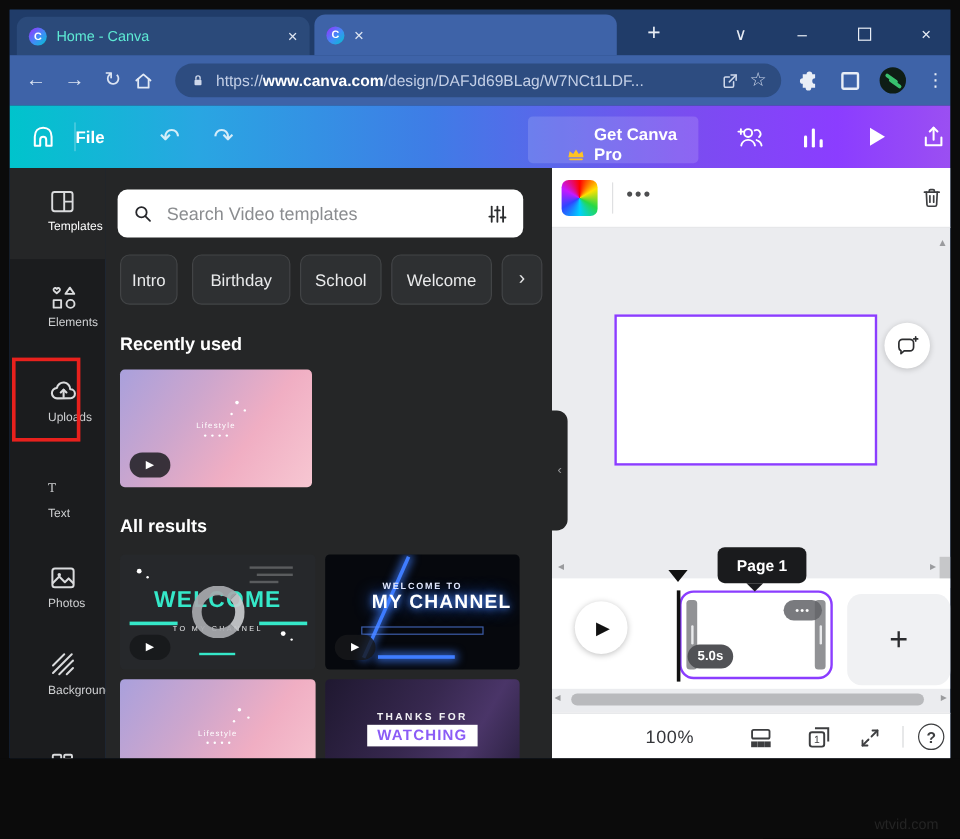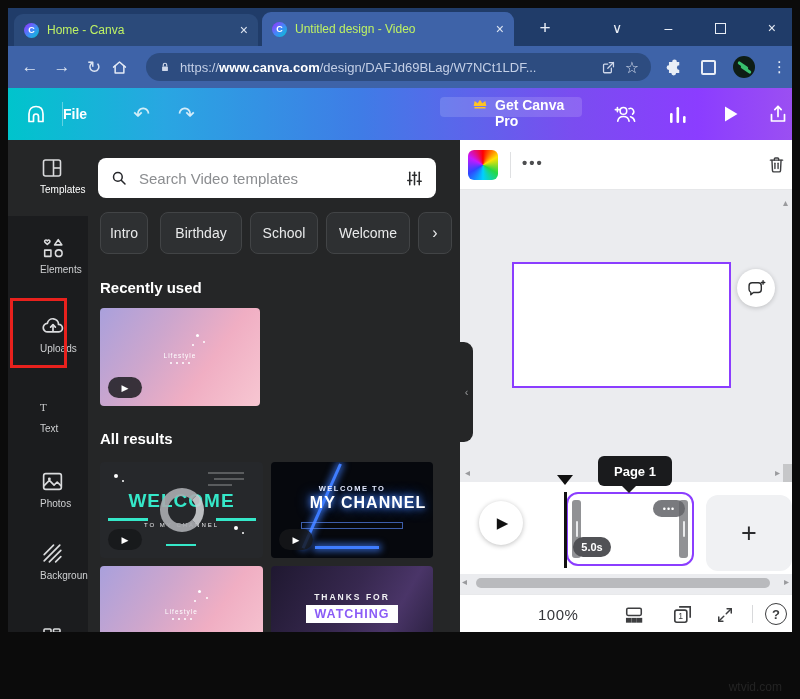--- a/index.html
+++ b/index.html
@@ -5,21 +5,21 @@
   html,body{margin:0;padding:0;background:#000;}
   *{box-sizing:border-box;font-family:"Liberation Sans","DejaVu Sans",sans-serif;}
   .screen{position:relative;width:800px;height:699px;background:#0b0b0b;overflow:hidden;}
   .abs{position:absolute;}
   
   .bwin{position:absolute;left:8px;top:8px;width:784px;height:624px;background:#203c69;overflow:hidden;}
   .tabbar{position:absolute;left:0;top:0;width:784px;height:38px;background:#203c69;}
   .tab{position:absolute;display:flex;align-items:center;gap:8px;padding:0 10px;border-radius:9px 9px 0 0;}
   .tab1{left:6px;top:6px;width:244px;height:32px;background:#2b4a7a;}
   .tab2{left:254px;top:4px;width:252px;height:34px;background:#3e63a8;}
-  .tabtitle{color:#bef264;font-size:12px;white-space:nowrap;overflow:hidden;flex:1;}
+  .tabtitle{color:#5eead4;font-size:12px;white-space:nowrap;overflow:hidden;flex:1;}
   .tabclose{color:#dfe6f2;font-size:14px;line-height:14px;cursor:default;}
   .cico{width:15px;height:15px;border-radius:50%;background:linear-gradient(135deg,#8b3dff 10%,#3e8ef7 55%,#00c4cc 100%);color:#fff;font-size:9px;font-weight:bold;display:flex;align-items:center;justify-content:center;flex:0 0 auto;}
   .newtab{position:absolute;left:524px;top:7px;width:26px;height:26px;color:#e8edf5;font-size:19px;display:flex;align-items:center;justify-content:center;}
   .winctl{position:absolute;top:6px;right:0;width:196px;height:28px;display:flex;align-items:center;justify-content:space-between;padding:0 16px;color:#e8edf5;}
   .winglyph{font-size:14px;}
   .maxbox{width:11px;height:11px;border:1.5px solid #e8edf5;}
   
   .btoolbar{position:absolute;left:0;top:38px;width:784px;height:42px;background:#3e63a8;display:flex;align-items:center;}
   .navic{color:#dbe4f2;font-size:17px;width:32px;text-align:center;}
   .addr{height:28px;margin-left:4px;width:505px;background:#2d4c80;border-radius:14px;display:flex;align-items:center;padding:0 12px;gap:8px;}
@@ -27,21 +27,21 @@
   .urltxt b{color:#fff;font-weight:700;}
   .extrow{display:flex;align-items:center;gap:17px;margin-left:14px;}
   .sqicon{width:15px;height:15px;border:2.5px solid #e9eef6;border-radius:2px;}
   .extcirc{width:22px;height:22px;border-radius:50%;background:#0e1d15;position:relative;overflow:hidden;}
   .extcirc i{position:absolute;width:12px;height:3px;background:#38c06e;border-radius:2px;}
   
   .chdr{position:absolute;left:0;top:80px;width:784px;height:52px;background:linear-gradient(90deg,#00c4cc 0%,#29a6e2 20%,#3f7ce6 45%,#7a4df0 72%,#8b3dff 88%,#9b4ff2 100%);display:flex;align-items:center;}
   .chdr .lbl{color:#fff;font-size:14px;font-weight:600;}
   .hdiv{width:1px;height:24px;background:rgba(255,255,255,.35);}
   .undoredo{color:#fff;opacity:.8;font-size:20px;}
-  .probtn{position:absolute;left:432px;top:9px;width:142px;height:20px;background:rgba(255,255,255,.14);border-radius:4px;display:flex;align-items:flex-start;justify-content:center;gap:7px;color:#fff;font-weight:700;font-size:14px;padding-left:32px;}
+  .probtn{position:absolute;left:432px;top:9px;width:142px;height:39px;background:rgba(255,255,255,.14);border-radius:4px;display:flex;align-items:flex-end;justify-content:center;gap:7px;color:#fff;font-weight:700;font-size:14px;padding-left:32px;}
   
   .rail{position:absolute;left:0;top:132px;width:80px;height:492px;background:#1b1c1e;}
   .ritem{position:absolute;left:0;width:80px;height:58px;display:flex;flex-direction:column;align-items:flex-start;justify-content:center;gap:4px;margin-left:32px;}
   .ritem span{font-size:10px;color:#cfd0d2;}
   .ractive{position:absolute;left:0;top:0;width:80px;height:76px;background:#252627;}
   .redbox{position:absolute;left:2px;top:158px;width:57px;height:70px;border:3px solid #e8211d;z-index:30;}
   .serifT{font-family:"DejaVu Serif",serif;color:#dadbdd;font-size:21px;line-height:22px;}
   
   .panel{position:absolute;left:80px;top:132px;width:372px;height:492px;background:#252627;}
   .search{position:absolute;left:10px;top:18px;width:338px;height:40px;background:#fff;border-radius:8px;display:flex;align-items:center;padding:0 12px;gap:9px;}
@@ -100,21 +100,20 @@
   <div class="bwin">
 
     <div class="tabbar">
       <div class="tab tab1">
         <div class="cico">C</div>
         <div class="tabtitle">Home - Canva</div>
         <div class="tabclose">×</div>
       </div>
       <div class="tab tab2">
         <div class="cico">C</div>
-        <div class="tabtitle">Untitled design - Video</div>
         <div class="tabclose">×</div>
       </div>
       <div class="newtab">+</div>
       <div class="winctl">
         <span class="winglyph">∨</span>
         <span class="winglyph">–</span>
         <span class="maxbox"></span>
         <span class="winglyph">×</span>
       </div>
     </div>

